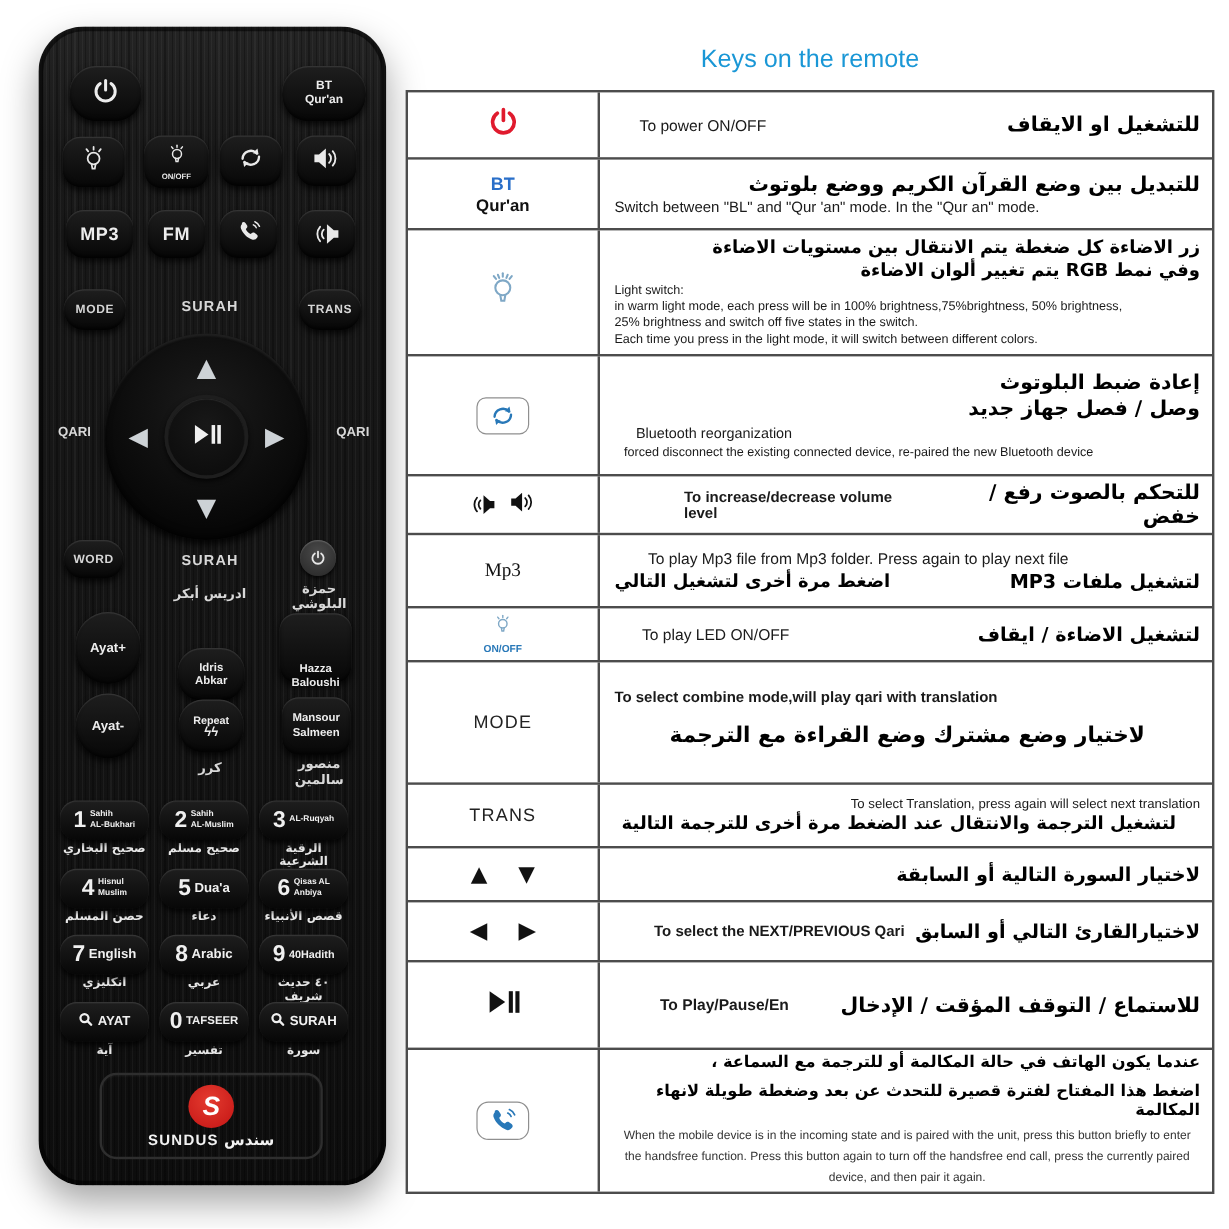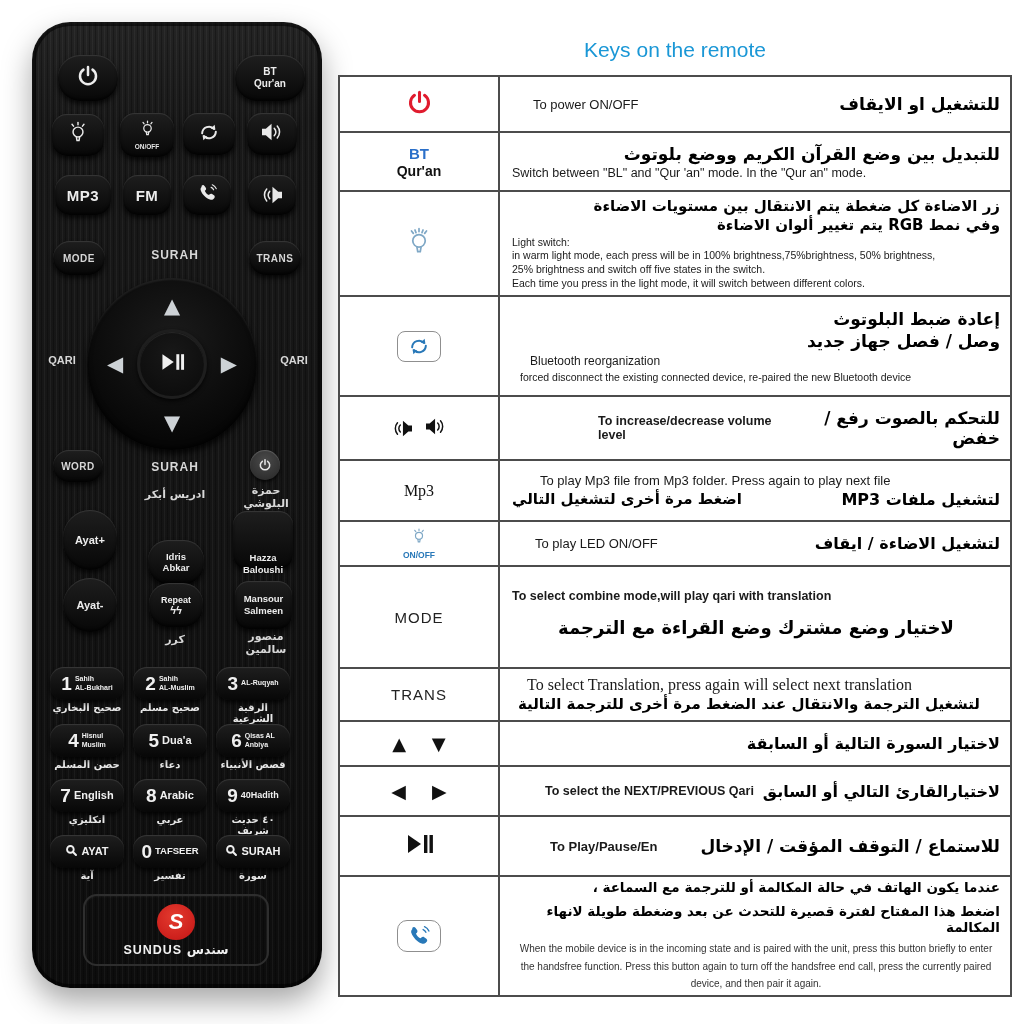--- a/index.html
+++ b/index.html
@@ -56,27 +56,27 @@
 
   
   .page-title{position:absolute;left:338px;top:38px;width:674px;text-align:center;
     color:#1a97d6;font-size:21px;}
   .panel{position:absolute;left:338px;top:75px;width:674px;border:2px solid #4c4c4c;box-sizing:border-box;background:#fff;}
   .trow{display:flex;border-bottom:2px solid #4c4c4c;box-sizing:border-box;}
   .trow:last-child{border-bottom:none;}
   .kc{width:160px;min-width:160px;border-right:2px solid #4c4c4c;box-sizing:border-box;
     display:flex;flex-direction:column;align-items:center;justify-content:center;gap:1px;}
   .dc{flex:1;padding:3px 10px 3px 12px;box-sizing:border-box;display:flex;flex-direction:column;justify-content:center;overflow:hidden;}
-  .r0{height:56px;}.r1{height:59px;}.r2{height:105px;}.r3{height:100px;}.r4{height:64px;gap:28px;}
+  .r0{height:56px;}.r1{height:59px;}.r2{height:105px;}.r3{height:100px;}.r4{height:49px;}
   .r5{height:61px;}.r6{height:45px;}.r7{height:102px;}.r8{height:53px;}.r9{height:45px;}
-  .r10{height:50px;}.r11{height:60px;}.r12{height:118px;}
+  .r10{height:50px;}.r11{height:73px;}.r12{height:118px;}
   .flexline{flex-direction:row;align-items:center;justify-content:space-between;padding-left:33px;}
   .en{font-size:13px;color:#1a1a1a;}
   .en.b{font-weight:bold;font-size:12.5px;}
-  .en.serif{font-family:Liberation Serif, serif;font-size:16px;}
+  .en.serif{font-family:Liberation Sans, sans-serif;font-size:11px;text-align:right;}
   .en.tiny{font-size:10.5px;line-height:1.3;white-space:pre-line;}
   .ar{font-family:"DejaVu Sans",sans-serif;font-weight:bold;color:#000;text-align:right;}
   .ar.s17{font-size:17px;}.ar.s16{font-size:16px;}.ar.s15{font-size:15px;}.ar.s14{font-size:13.5px;}
   .keytext{font-size:15px;color:#222;letter-spacing:1px;}
   .bt-blue{color:#2a6fc9;font-weight:bold;font-size:15px;}
   .bt-black{color:#111;font-weight:bold;font-size:14px;}
   .mp3-key{font-family:"Liberation Serif","DejaVu Serif",serif;font-size:16px;color:#111;}
   .onoff-key{color:#2878b8;font-size:8.5px;font-weight:bold;}
   .tri{font-family:"DejaVu Sans",sans-serif;color:#111;letter-spacing:10px;text-indent:10px;}
   .icon-box{border:1.5px solid #8f8f8f;border-radius:8px;padding:4px 9px;display:flex;align-items:center;justify-content:center;background:#fff;}

